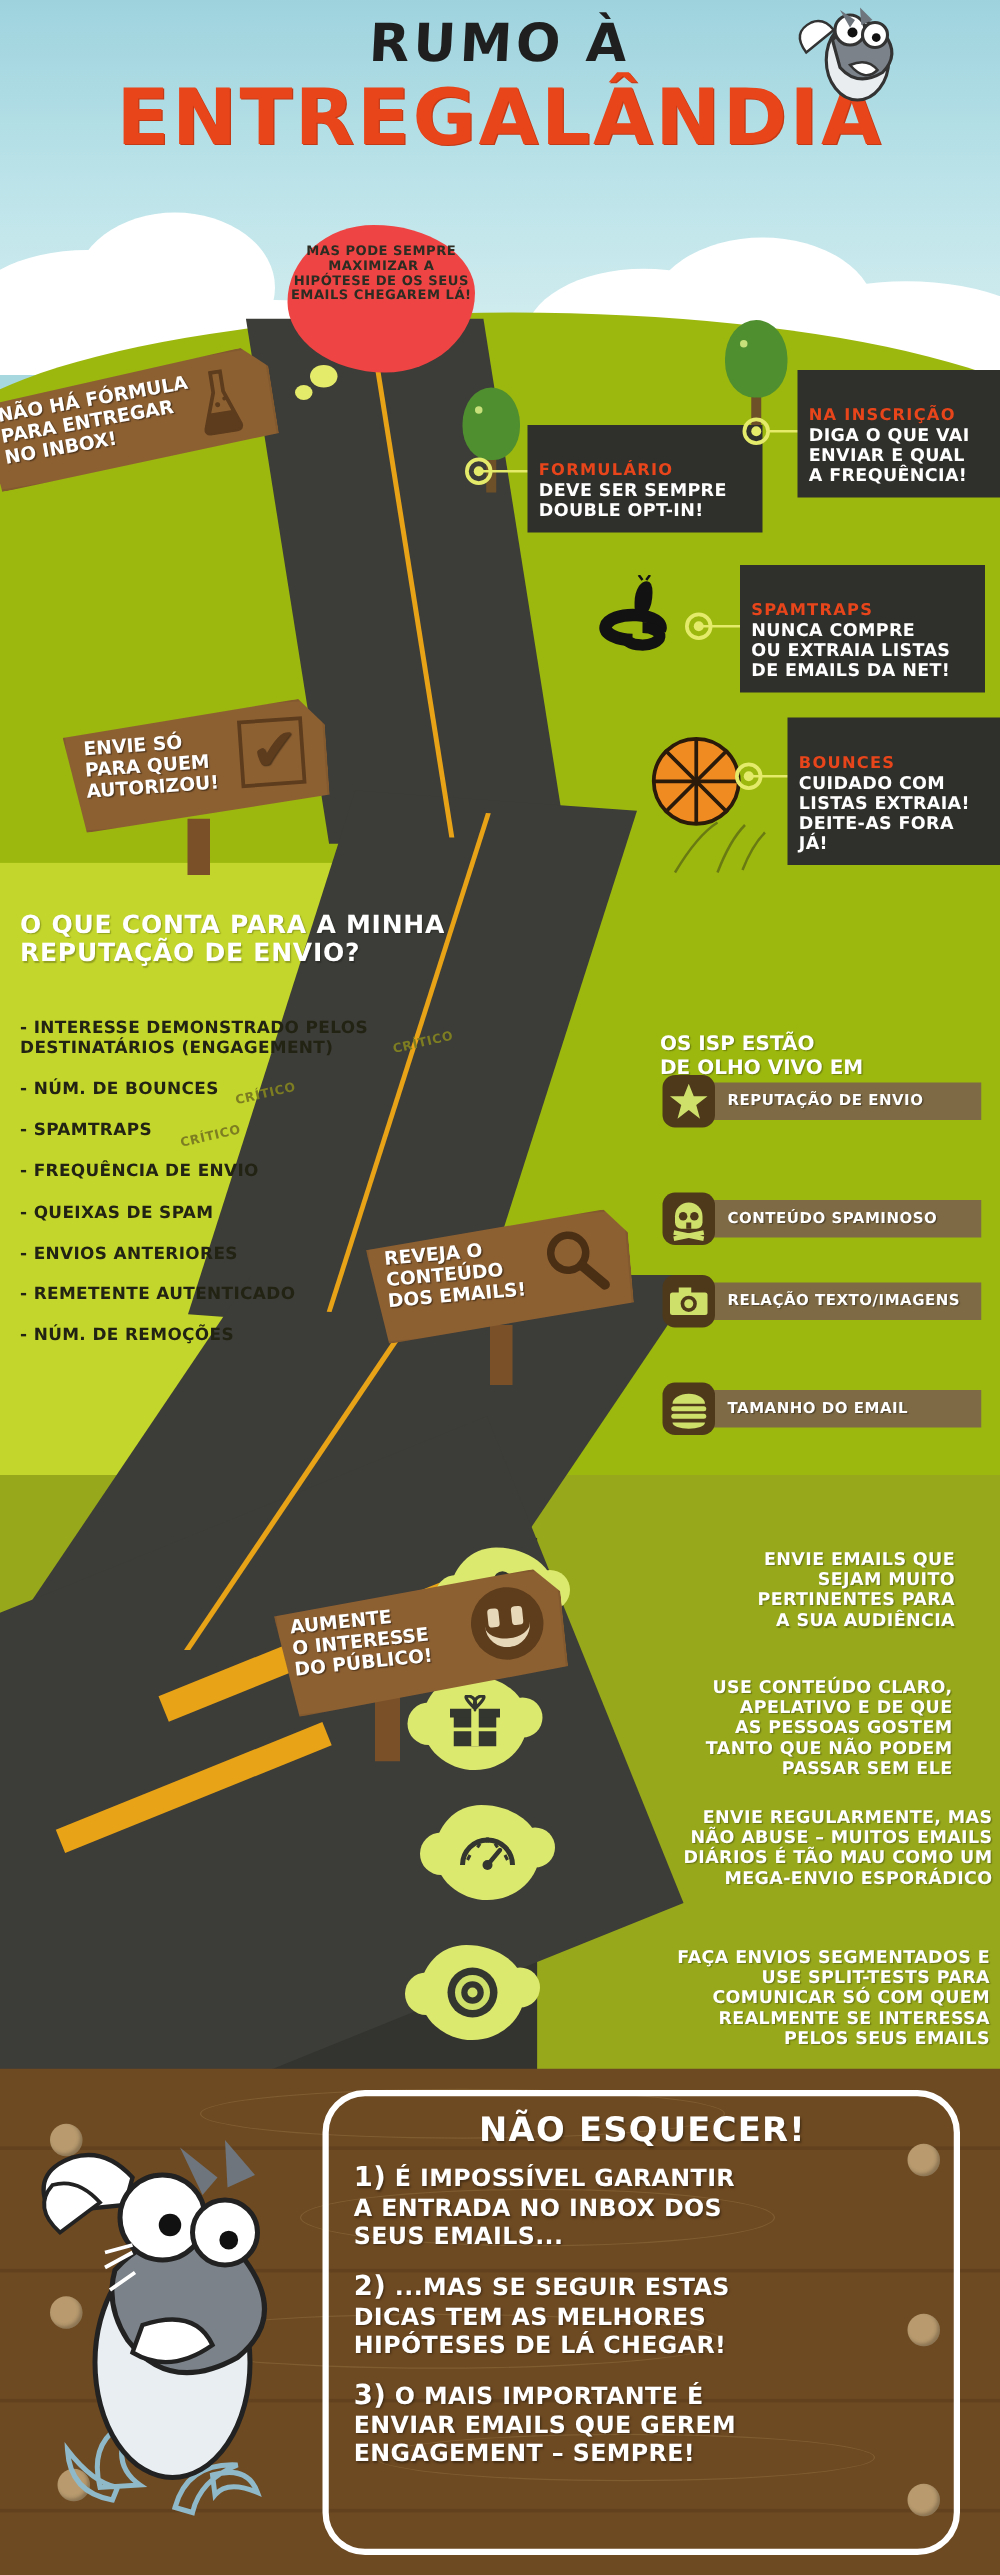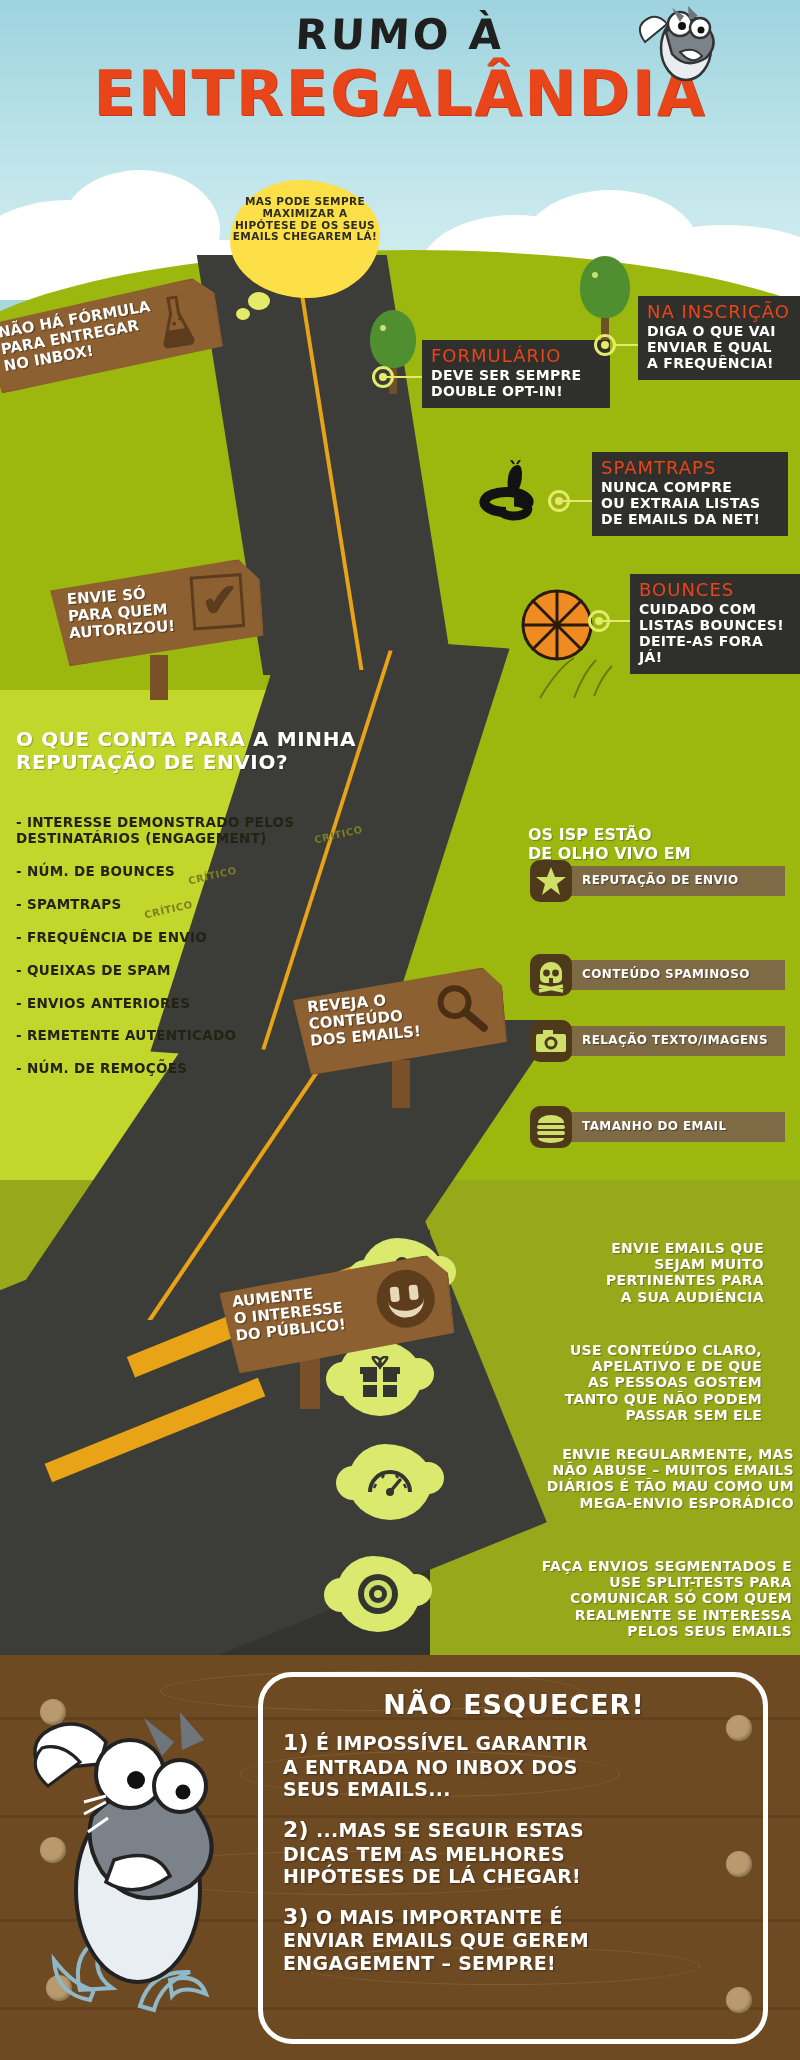--- a/index.html
+++ b/index.html
@@ -88,21 +88,21 @@
   .stripe-bot { left:120px; top:1300px; width:300px; height:22px; transform:rotate(-22deg); }
   .stripe-bot2 { left:40px; top:1420px; width:230px; height:20px; transform:rotate(-22deg); }
   .dark-wedge {
     position:absolute; left:0; top:1230px; width:430px; height:440px;
     background:#33332f; clip-path:polygon(0 90px, 430px 0, 430px 440px, 0 440px);
   }
 
   
   .bubble-yellow {
     position:absolute; z-index:14;
-    background:#fde047; border-radius:46% 54% 48% 52% / 52% 46% 54% 48%;
+    background:#ef4444; border-radius:46% 54% 48% 52% / 52% 46% 54% 48%;
     color:#2c2c22; text-align:center;
     font-weight:bold; letter-spacing:0.4px; line-height:1.12;
   }
   .bub-main { left:230px; top:180px; width:150px; height:118px; padding-top:16px; font-size:10.5px; }
   .bub-dot { position:absolute; background:#e4ea6a; border-radius:50%; z-index:13; }
 
   
   .sign {
     position:absolute; background:#8d6032; z-index:16;
     box-shadow:inset 0 0 0 2px rgba(0,0,0,0.07);
@@ -168,21 +168,21 @@
     border-bottom:7px solid #e8d8ba; border-radius:0 0 40px 40px;
   }
   .post-aumente { left:300px; top:1357px; width:20px; height:52px; }
 
   
   .callout {
     position:absolute; background:#2f2f2c; z-index:17;
     padding:6px 9px 8px 9px; color:#fff;
   }
   .callout .ttl {
-    color:#e8451b; font-weight:normal; font-size:18px; letter-spacing:1px; line-height:1.1;
+    color:#e8451b; font-weight:bold; font-size:13px; letter-spacing:1px; line-height:1.1;margin-top:24px;
   }
   .callout .bdy { font-weight:bold; font-size:14px; line-height:1.14; letter-spacing:0.3px; margin-top:2px; }
 
   
   .cdot {
     position:absolute; width:22px; height:22px; border-radius:50%;
     border:3px solid #e4ea6a; background:transparent; z-index:18;
   }
   .cdot::after {
     content:""; position:absolute; left:4px; top:4px; width:8px; height:8px;
@@ -411,21 +411,21 @@
   </svg>
   <svg class="artobj" style="left:530px;top:650px;" width="90" height="50" viewBox="0 0 90 50">
     <path d="M10 48 q18 -30 34 -40 M44 48 q10 -26 22 -38 M64 46 q8 -20 18 -30" stroke="#6a7a12" stroke-width="2" fill="none"></path>
   </svg>
   <div class="cline" style="left:600px;top:620px;width:34px;"></div>
   <div class="cdot" style="left:588px;top:610px;"></div>
   <div class="callout" style="left:630px;top:574px;width:170px;">
     <div class="ttl">BOUNCES</div>
     <div class="bdy">
       <div>CUIDADO COM</div>
-      <div>LISTAS BOUNCES!</div>
+      <div>LISTAS EXTRAIA!</div>
       <div>DEITE-AS FORA JÁ!</div>
     </div>
   </div>
 
   <div class="post post-envie"></div>
   <div class="sign sign-envie">
     <div class="txt">
       <div>ENVIE SÓ</div>
       <div>PARA QUEM</div>
       <div>AUTORIZOU!</div>

